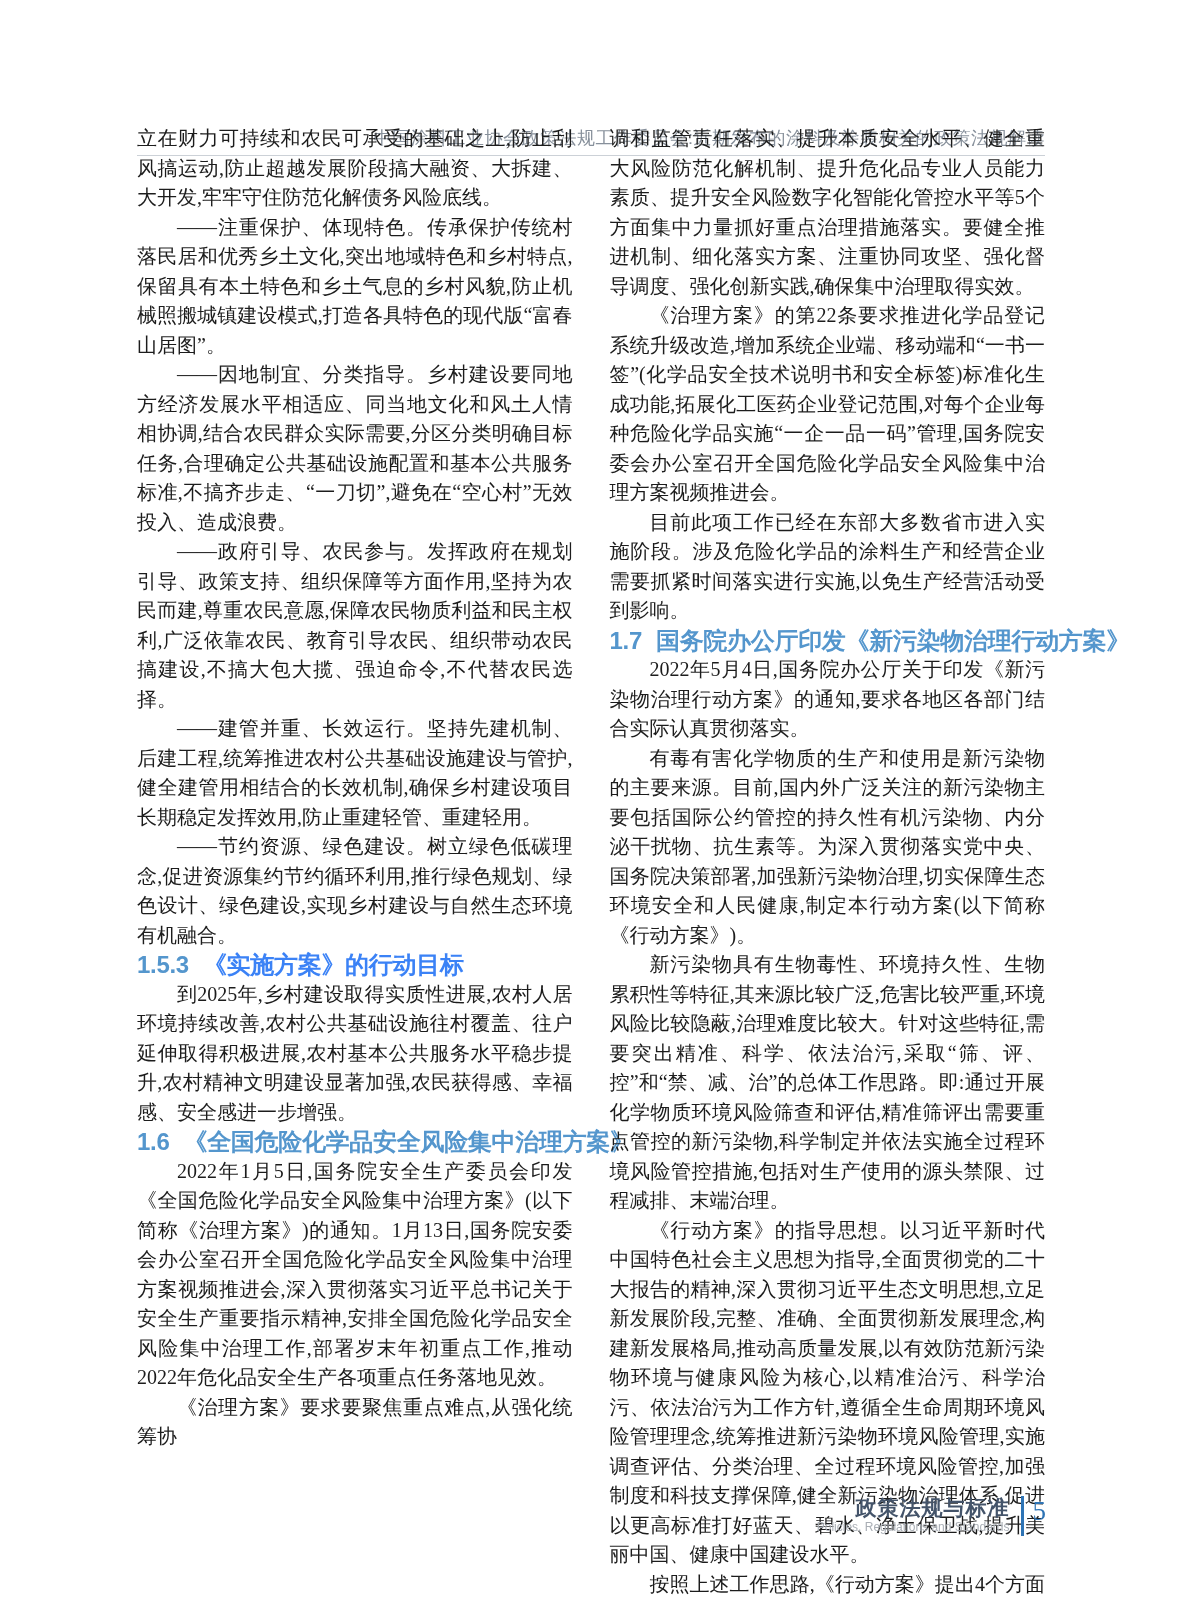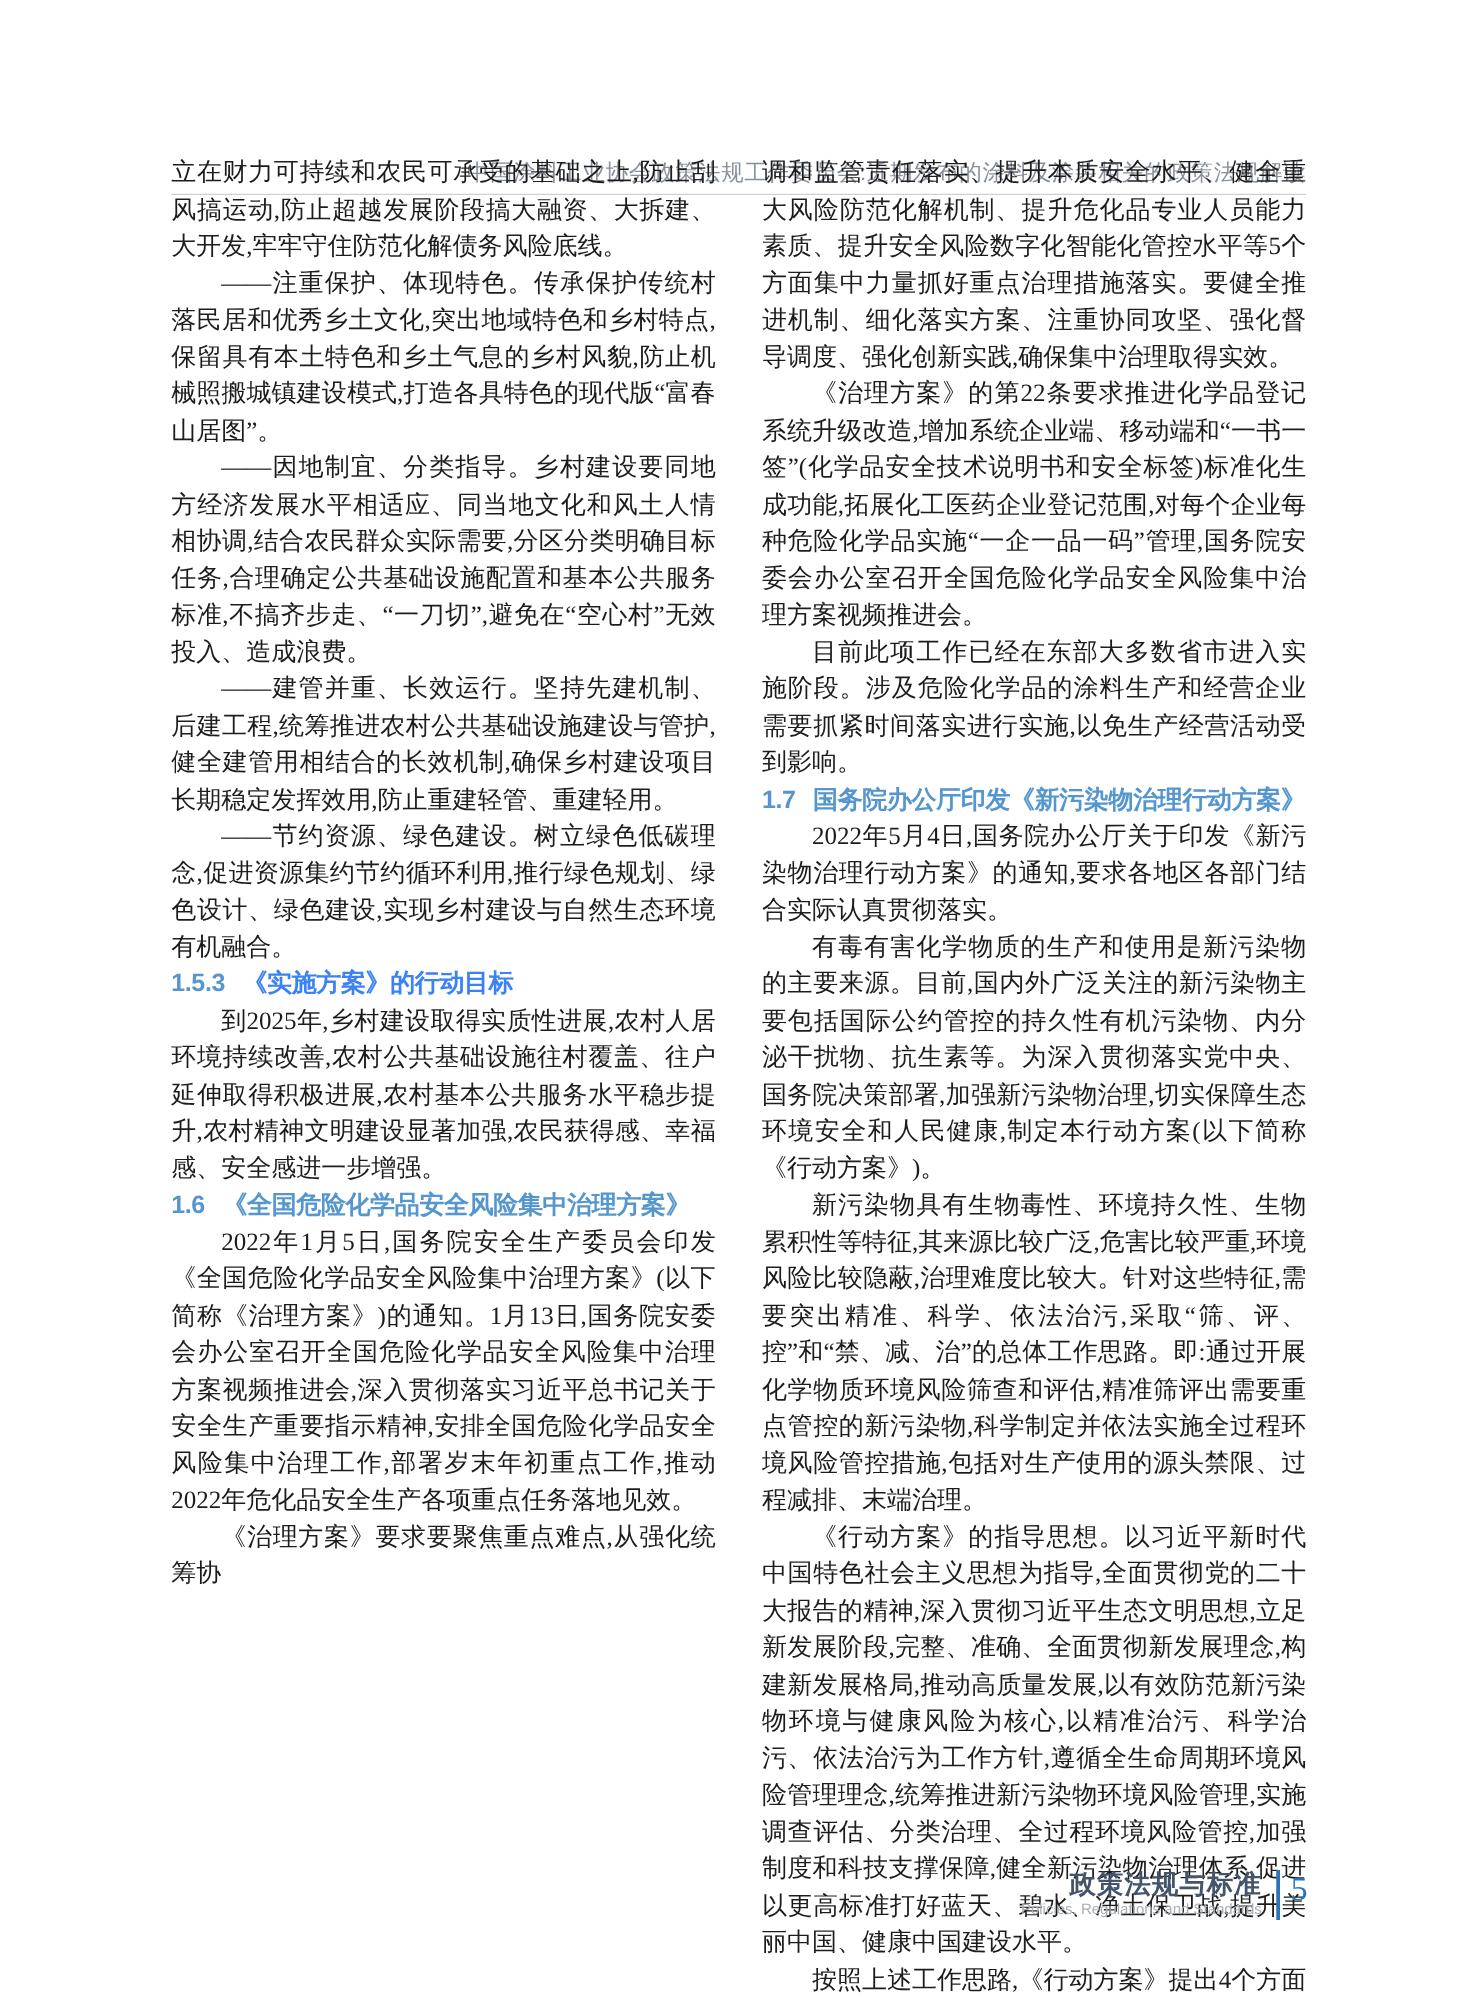--- a/index.html
+++ b/index.html
@@ -36,21 +36,21 @@
     text-align:justify;
     text-indent:2em;
     color:var(--body-text,#1c1c1c);
   }
   .para.no-indent { text-indent:0; }
 
   .h2, .h3 {
     display:flex; gap:14px; align-items:center;
     font-family:"Liberation Sans","DejaVu Sans",sans-serif;
     font-weight:bold;
-    font-size:20px; line-height:29.5px;
+    font-size:24px; line-height:29.5px;
     letter-spacing:-0.3px;
     white-space:nowrap;
   }
   .h2 .hnum, .h3 .hnum { color:var(--heading-blue,#5496cd); }
   .h2 .htitle { color:var(--heading-blue,#5496cd); }
   .h3 .htitle { color:#3b82f6; }
 
   
   .page-footer {
     position:absolute; top:1496px; right:141px;
@@ -86,20 +86,21 @@
 
   <header class="page-header">
     <div class="header-title">中国涂料工业协会政策法规工作委员会:近期发布的涂料及涂装相关的政策法规解读</div>
   </header>
 
   <main class="content">
     <section class="col">
         <p class="para no-indent">立在财力可持续和农民可承受的基础之上,防止刮风搞运动,防止超越发展阶段搞大融资、大拆建、大开发,牢牢守住防范化解债务风险底线。</p>
         <p class="para">——注重保护、体现特色。传承保护传统村落民居和优秀乡土文化,突出地域特色和乡村特点,保留具有本土特色和乡土气息的乡村风貌,防止机械照搬城镇建设模式,打造各具特色的现代版“富春山居图”。</p>
         <p class="para">——因地制宜、分类指导。乡村建设要同地方经济发展水平相适应、同当地文化和风土人情相协调,结合农民群众实际需要,分区分类明确目标任务,合理确定公共基础设施配置和基本公共服务标准,不搞齐步走、“一刀切”,避免在“空心村”无效投入、造成浪费。</p>
+        <p class="para">——政府引导、农民参与。发挥政府在规划引导、政策支持、组织保障等方面作用,坚持为农民而建,尊重农民意愿,保障农民物质利益和民主权利,广泛依靠农民、教育引导农民、组织带动农民搞建设,不搞大包大揽、强迫命令,不代替农民选择。</p>
         <p class="para">——建管并重、长效运行。坚持先建机制、后建工程,统筹推进农村公共基础设施建设与管护,健全建管用相结合的长效机制,确保乡村建设项目长期稳定发挥效用,防止重建轻管、重建轻用。</p>
         <p class="para">——节约资源、绿色建设。树立绿色低碳理念,促进资源集约节约循环利用,推行绿色规划、绿色设计、绿色建设,实现乡村建设与自然生态环境有机融合。</p>
         <div class="h3">
           <span class="hnum">1.5.3</span>
           <span class="htitle">《实施方案》的行动目标</span>
         </div>
         <p class="para">到2025年,乡村建设取得实质性进展,农村人居环境持续改善,农村公共基础设施往村覆盖、往户延伸取得积极进展,农村基本公共服务水平稳步提升,农村精神文明建设显著加强,农民获得感、幸福感、安全感进一步增强。</p>
         <div class="h2">
           <span class="hnum">1.6</span>
           <span class="htitle">《全国危险化学品安全风险集中治理方案》</span>

